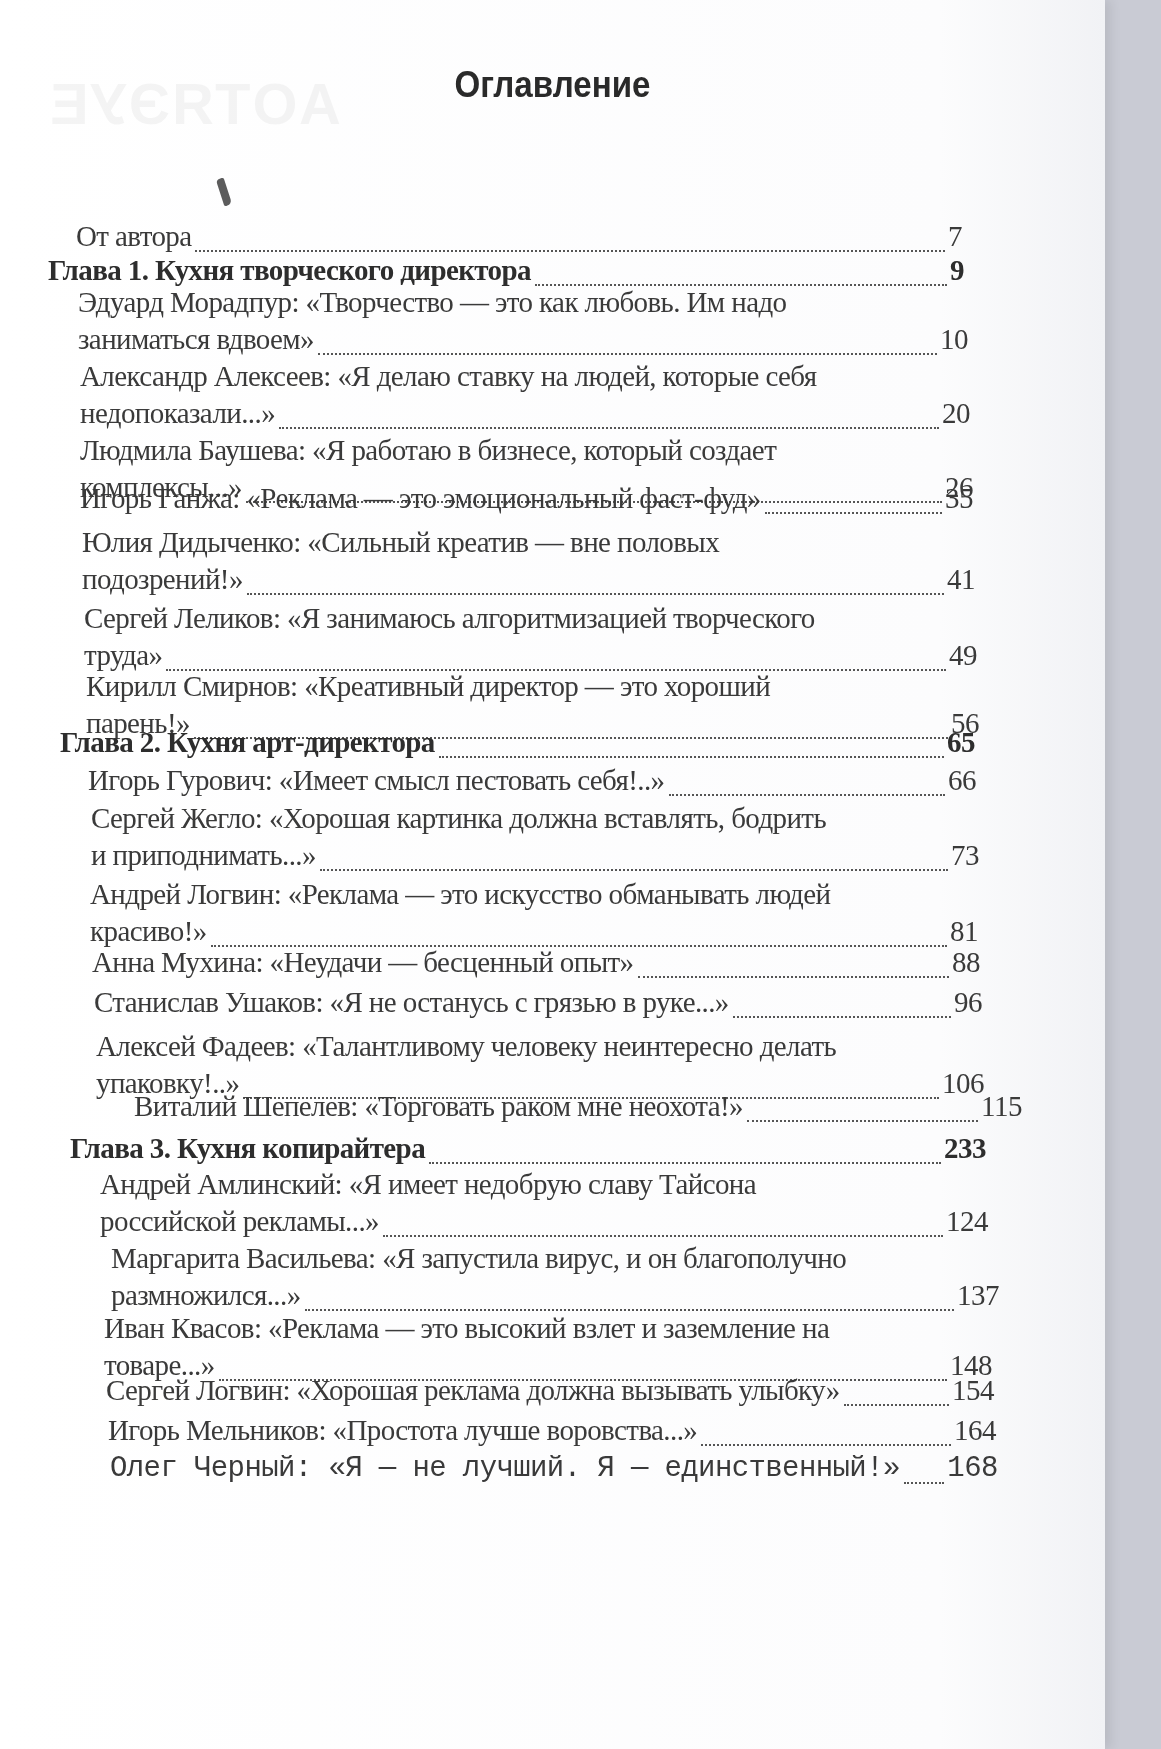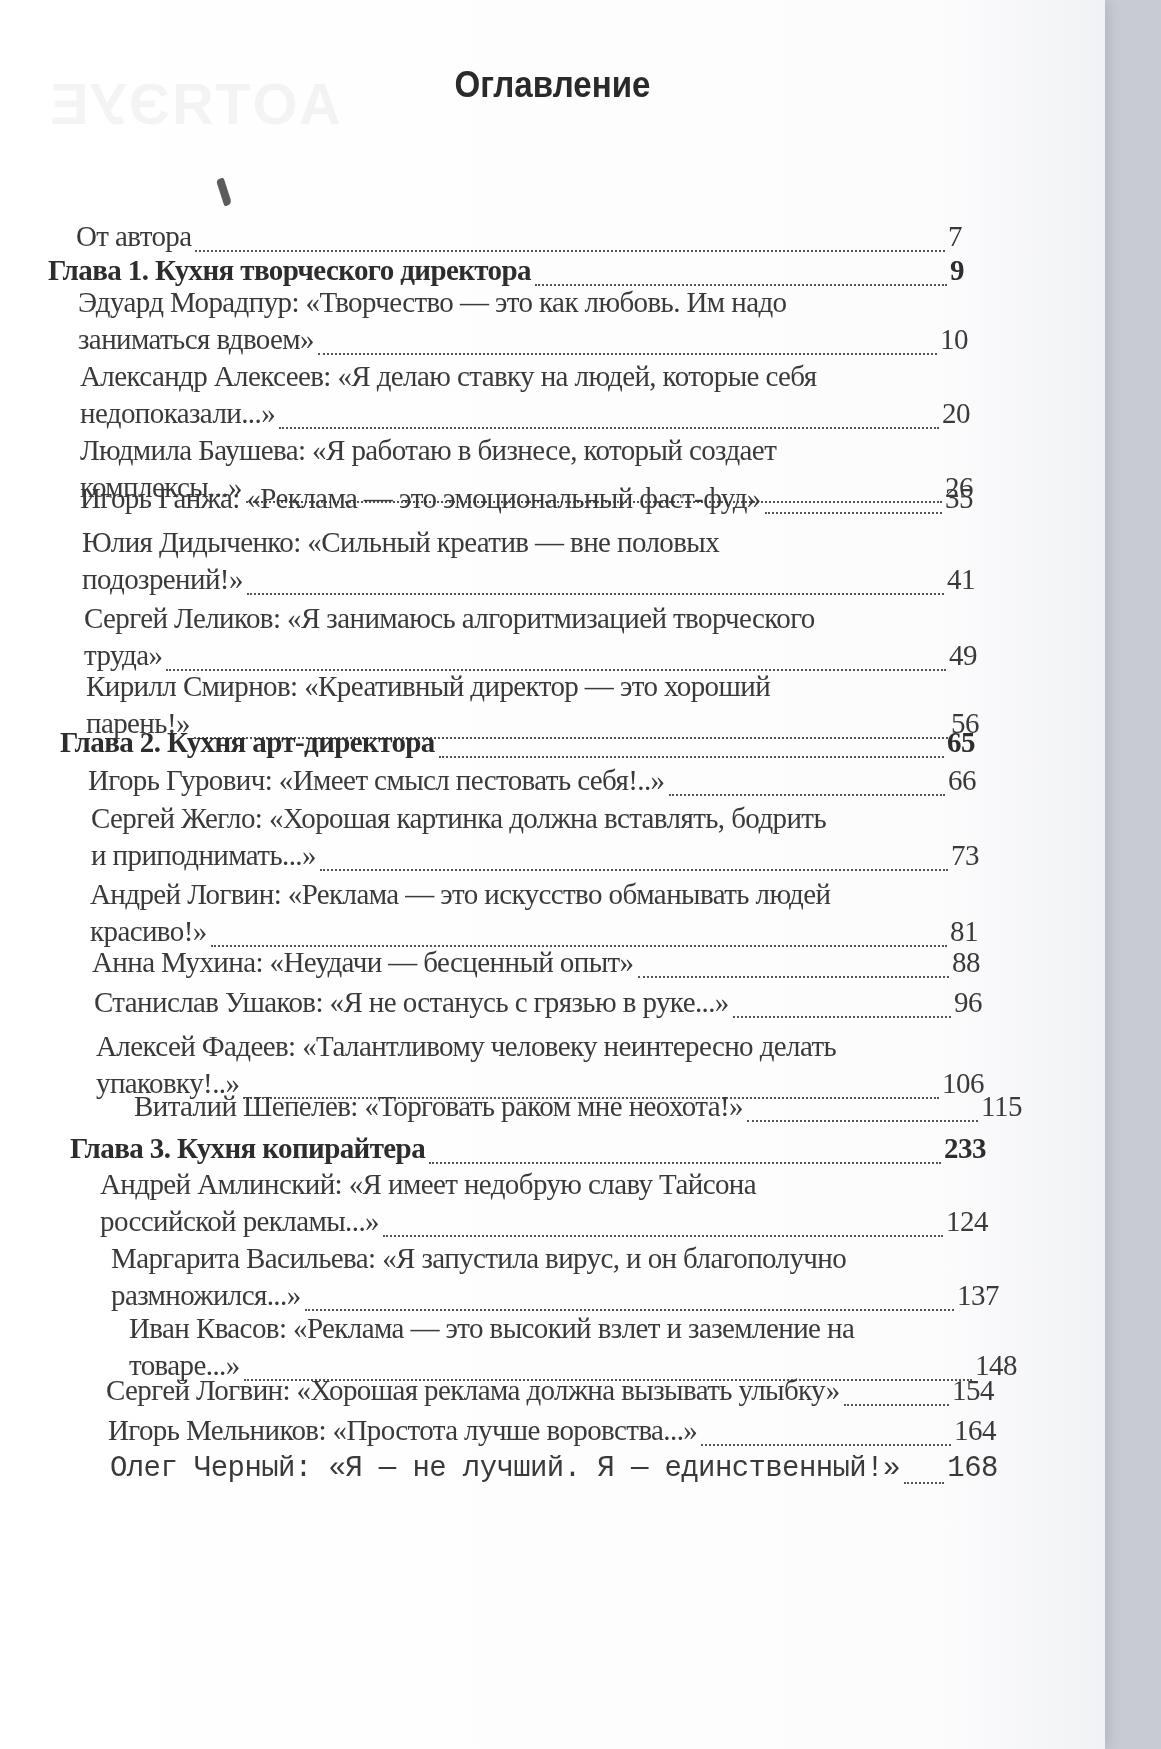--- a/index.html
+++ b/index.html
@@ -221,21 +221,21 @@
       <div class="entry" style="left: 102px; top: 1240px; width: 888px; margin-left: 9px;">
         <div class="line">
           <span class="text">Маргарита Васильева: «Я запустила вирус, и он благополучно</span>
         </div>
         <div class="line">
           <span class="text">размножился...»</span>
           <span class="leader"></span>
           <span class="page-num">137</span>
         </div>
       </div>
-      <div class="entry" style="left: 104px; top: 1310px; width: 888px; margin-left: 25px;">
+      <div class="entry" style="left: 104px; top: 1310px; width: 888px;">
         <div class="line">
           <span class="text">Иван Квасов: «Реклама — это высокий взлет и заземление на</span>
         </div>
         <div class="line">
           <span class="text">товаре...»</span>
           <span class="leader"></span>
           <span class="page-num">148</span>
         </div>
       </div>
       <div class="entry" style="left: 106px; top: 1372px; width: 888px;">

